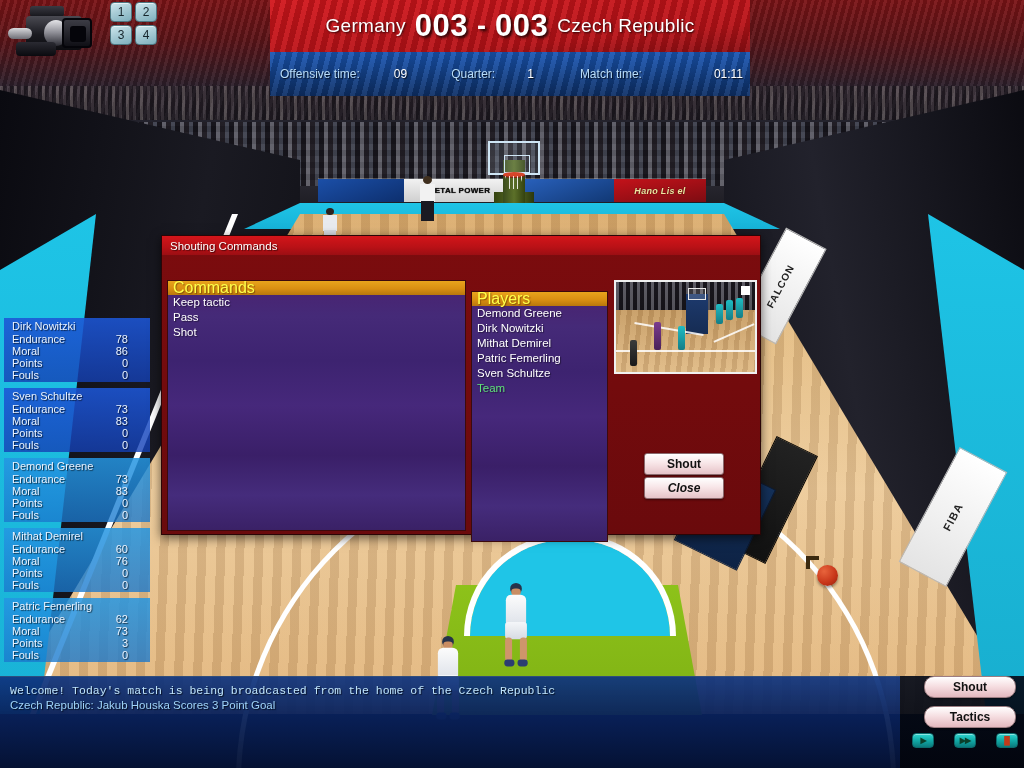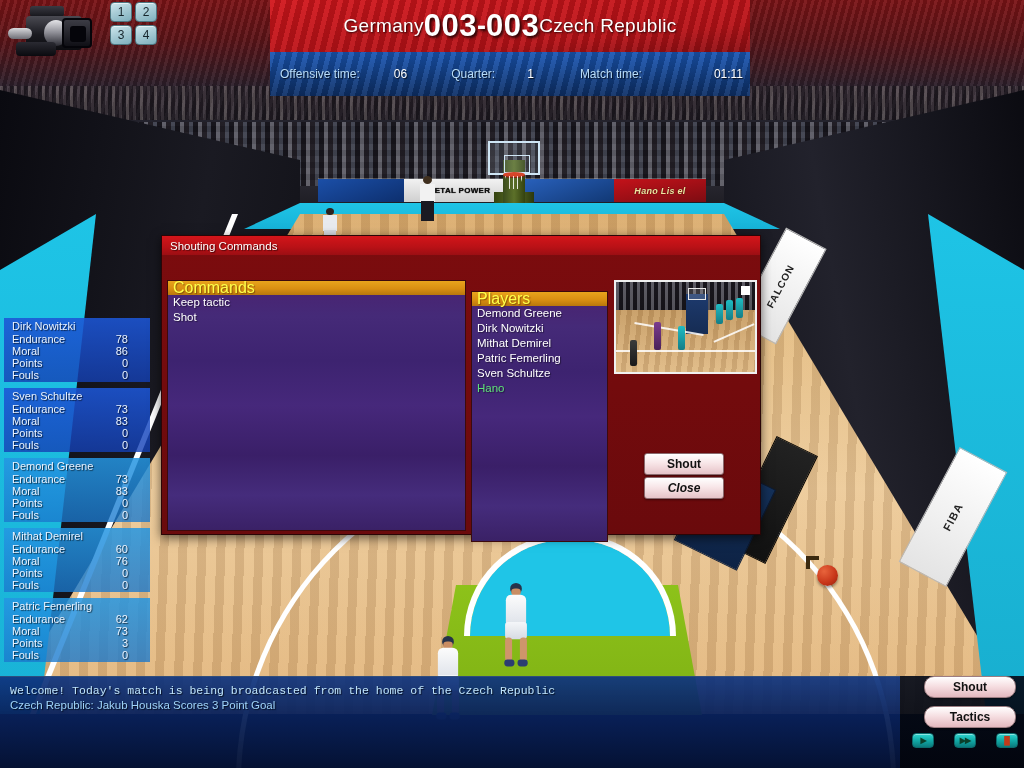--- a/index.html
+++ b/index.html
@@ -219,21 +219,21 @@
     transform: rotate(26deg); background:linear-gradient(160deg,#16345e,#0d2244);
     border-color:#0b1c38; }
   .ban-4 span { color:#9fc6f0; font-size:8px; transform: rotate(-62deg); }
 
   
   .score-bar {
     position:absolute; left:270px; top:0; width:480px; height:52px;
     background:
       repeating-linear-gradient(104deg, rgba(255,255,255,.05) 0 5px, rgba(0,0,0,.14) 5px 11px),
       linear-gradient(175deg,#d2161c 0%, #b81217 70%, #8e0e13 100%);
-    display:flex; align-items:center; justify-content:center; 
+    display:flex; align-items:center; justify-content:center; gap:9px;
     color:#fff;
   }
   .team-name { font-size:19px; letter-spacing:.3px;
     text-shadow:1px 1px 2px rgba(0,0,0,.75); }
   .score-num { font-size:31px; font-weight:bold; letter-spacing:.5px;
     text-shadow:2px 2px 3px rgba(0,0,0,.8); }
   .score-dash { font-size:27px; font-weight:bold; text-shadow:2px 2px 3px rgba(0,0,0,.8); }
 
   .info-bar {
     position:absolute; left:270px; top:52px; width:480px; height:44px;
@@ -521,21 +521,21 @@
     <span class="team-name">Germany</span>
     <span class="score-num">003</span>
     <span class="score-dash">-</span>
     <span class="score-num">003</span>
     <span class="team-name">Czech Republic</span>
   </div>
 
   <div class="info-bar">
     <div class="ib-g1">
       <span class="lbl">Offensive time:</span>
-      <span class="val">06</span>
+      <span class="val">09</span>
     </div>
     <div class="ib-g2">
       <span class="lbl">Quarter:</span>
       <span class="val">1</span>
     </div>
     <div class="ib-g3">
       <span class="lbl">Match time:</span>
       <span class="val">01:11</span>
     </div>
   </div>
@@ -660,31 +660,32 @@
     </div>
   </div>
 
   <div class="dialog">
     <div class="dlg-title">Shouting Commands</div>
     <div class="dlg-body">
 
       <div class="listbox lb-commands">
         <div class="lb-head">Commands</div>
         <div class="lb-item">Keep tactic</div>
+        <div class="lb-item">Pass</div>
         <div class="lb-item">Shot</div>
       </div>
 
       <div class="listbox lb-players">
         <div class="lb-head">Players</div>
         <div class="lb-item">Demond Greene</div>
         <div class="lb-item">Dirk Nowitzki</div>
         <div class="lb-item">Mithat Demirel</div>
         <div class="lb-item">Patric Femerling</div>
         <div class="lb-item">Sven Schultze</div>
-        <div class="lb-item team">Hano</div>
+        <div class="lb-item team">Team</div>
       </div>
 
       <div class="preview">
         <div class="pv-crowd"></div>
         <div class="pv-floor"></div>
         <div class="pv-hoop"></div>
         <div class="pv-bb"></div>
         <div class="pv-line" style="left:0; top:68px; width:143px; height:2px;"></div>
         <div class="pv-line" style="left:18px; top:46px; width:70px; height:2px; transform:rotate(10deg);"></div>
         <div class="pv-line" style="left:96px; top:50px; width:44px; height:2px; transform:rotate(-24deg);"></div>

